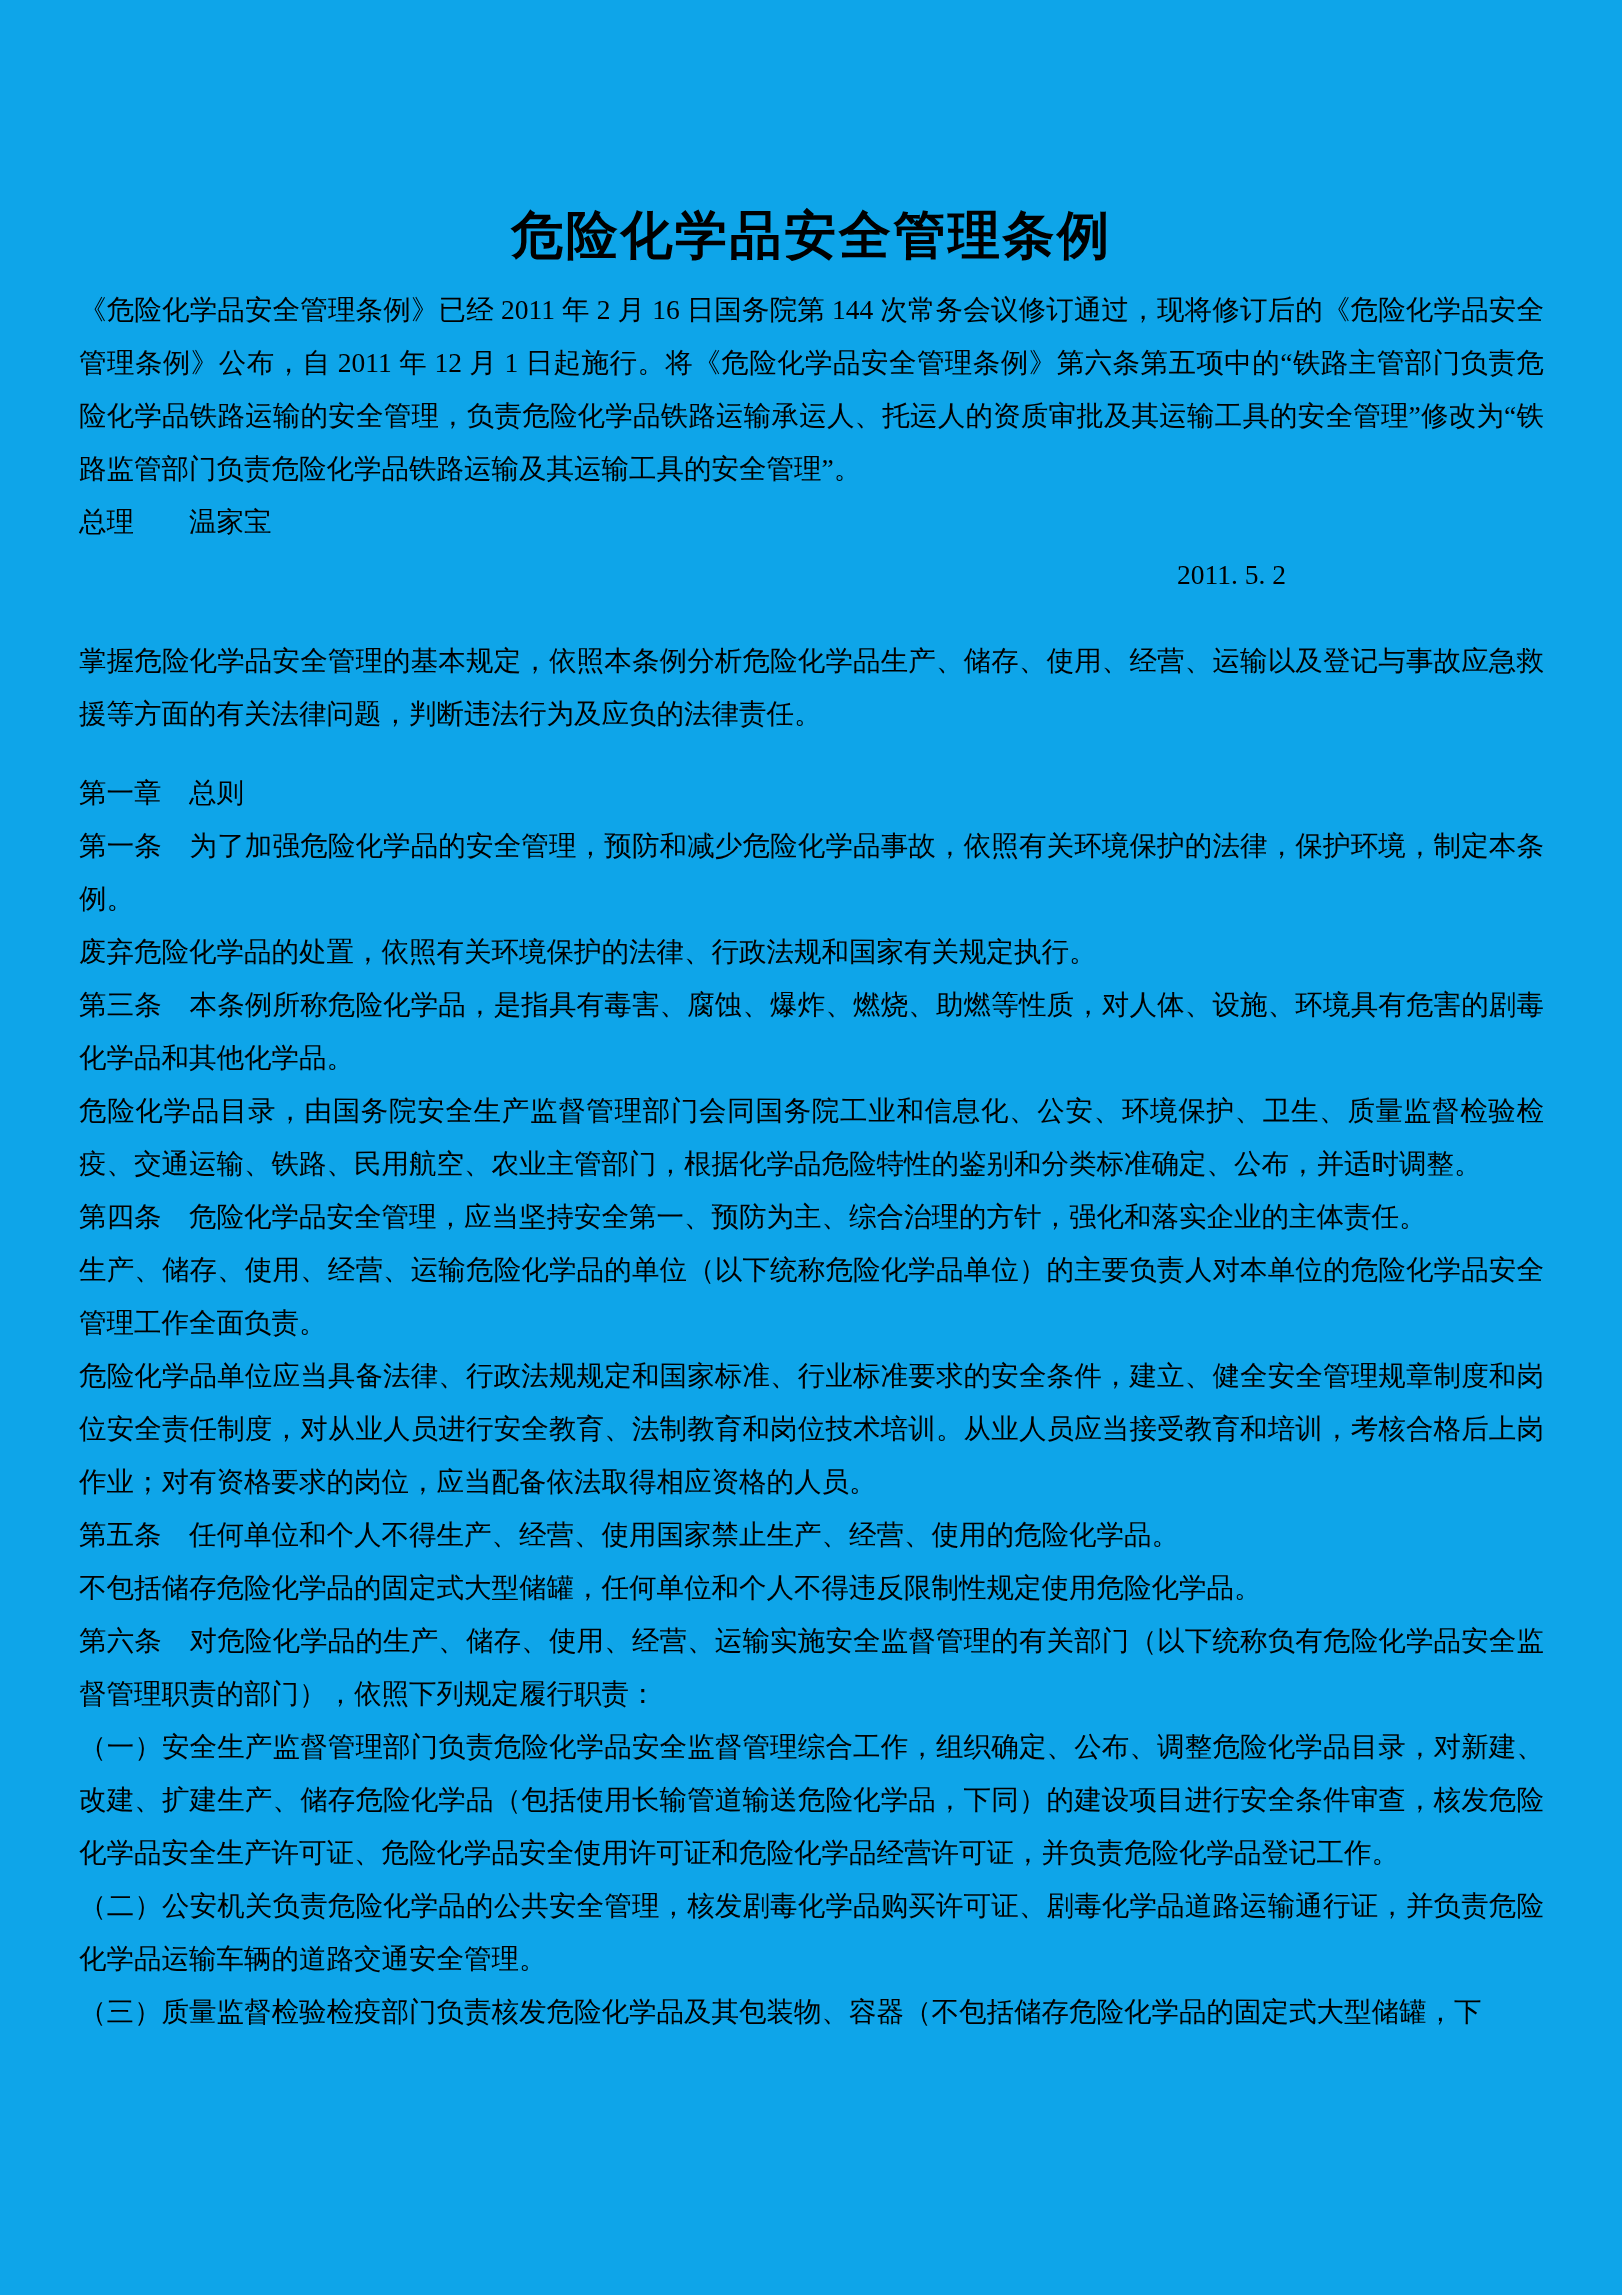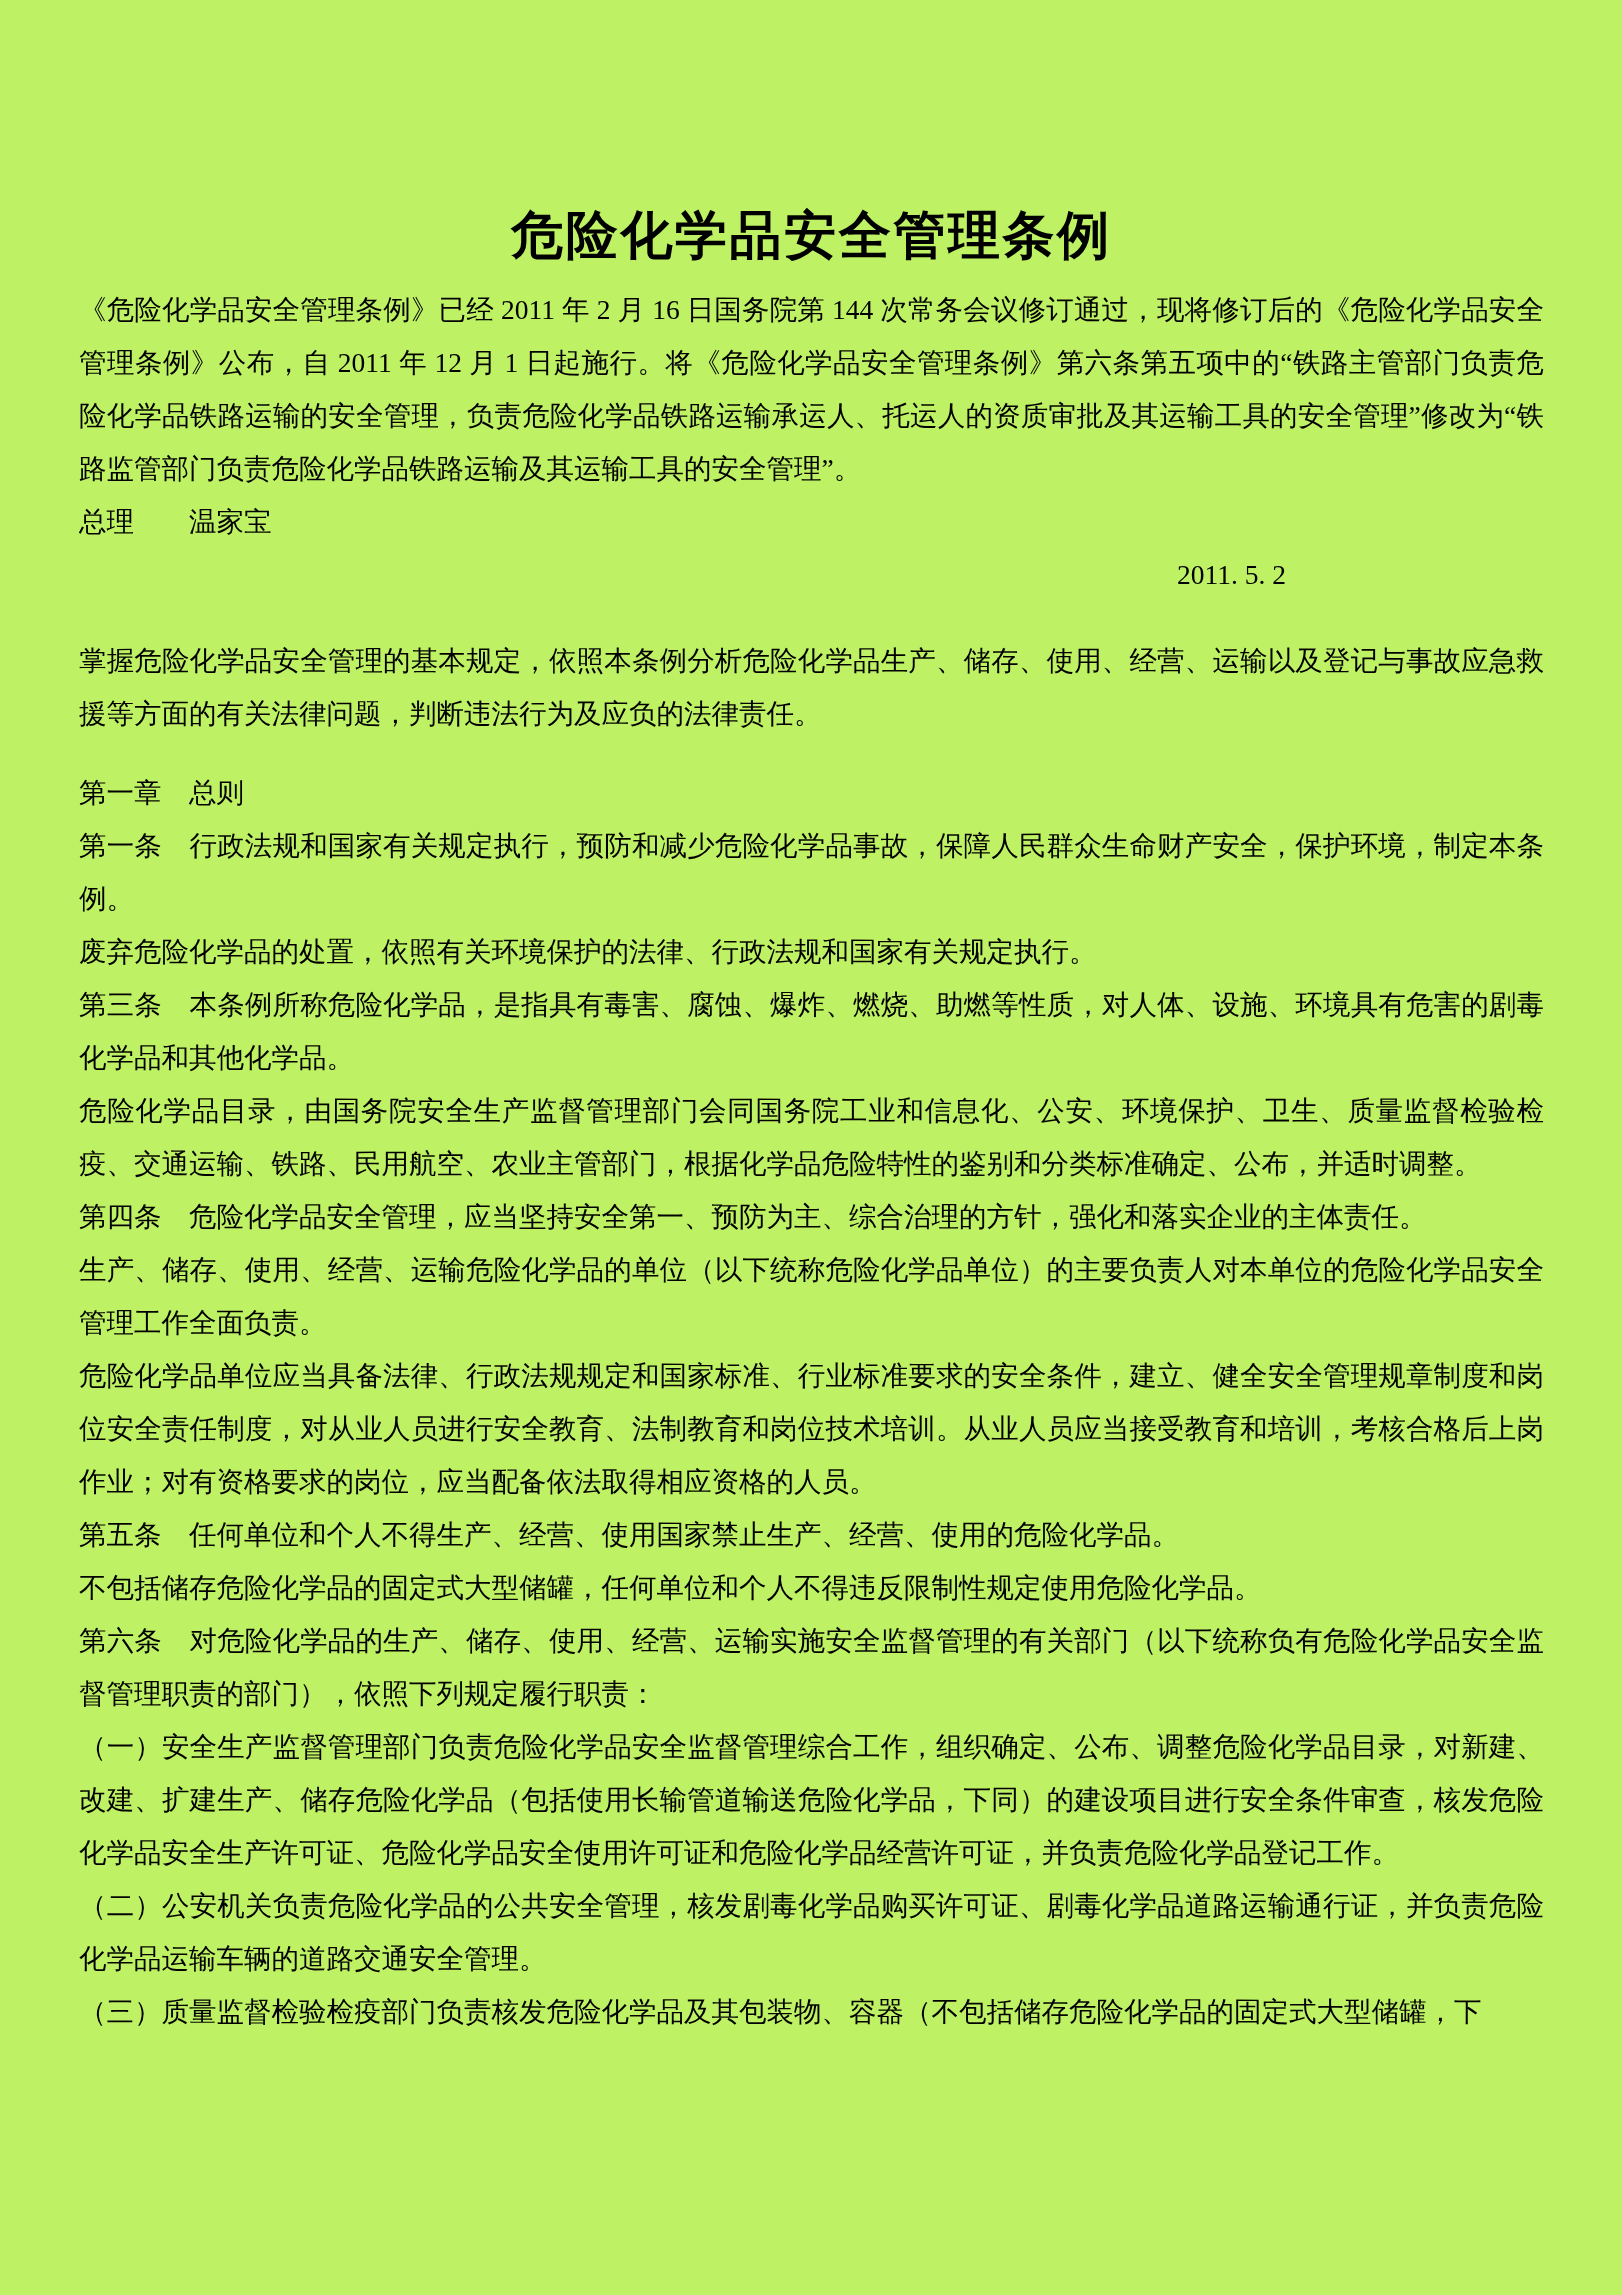--- a/index.html
+++ b/index.html
@@ -5,21 +5,21 @@
   html, body {
     margin: 0;
     padding: 0;
     background: #ffffff;
   }
   .page {
     position: relative;
     width: 1623px;
     height: 2295px;
     box-sizing: border-box;
-    background: #bef264;
+    background: #0ea5e9;
     color: #000000;
     padding: 196px 79px 105px 79px;
     font-family: "Liberation Serif", "DejaVu Serif", serif;
     font-size: 27.5px;
     line-height: 53px;
     overflow: hidden;
   }
   .doc-title {
     font-size: 52px;
     line-height: 79px;
@@ -64,21 +64,21 @@
   <p class="para">《危险化学品安全管理条例》已经 2011 年 2 月 16 日国务院第 144 次常务会议修订通过，现将修订后的《危险化学品安全管理条例》公布，自 2011 年 12 月 1 日起施行。将《危险化学品安全管理条例》第六条第五项中的“铁路主管部门负责危险化学品铁路运输的安全管理，负责危险化学品铁路运输承运人、托运人的资质审批及其运输工具的安全管理”修改为“铁路监管部门负责危险化学品铁路运输及其运输工具的安全管理”。</p>
 
   <p class="para signature-line">总理　　温家宝</p>
 
   <p class="para date-line">2011. 5. 2</p>
 
   <p class="para intro-para">掌握危险化学品安全管理的基本规定，依照本条例分析危险化学品生产、储存、使用、经营、运输以及登记与事故应急救援等方面的有关法律问题，判断违法行为及应负的法律责任。</p>
 
   <h2 class="chapter-heading">第一章　总则</h2>
 
-  <p class="para">第一条　行政法规和国家有关规定执行，预防和减少危险化学品事故，保障人民群众生命财产安全，保护环境，制定本条例。</p>
+  <p class="para">第一条　为了加强危险化学品的安全管理，预防和减少危险化学品事故，依照有关环境保护的法律，保护环境，制定本条例。</p>
   <p class="para">废弃危险化学品的处置，依照有关环境保护的法律、行政法规和国家有关规定执行。</p>
   <p class="para">第三条　本条例所称危险化学品，是指具有毒害、腐蚀、爆炸、燃烧、助燃等性质，对人体、设施、环境具有危害的剧毒化学品和其他化学品。</p>
   <p class="para">危险化学品目录，由国务院安全生产监督管理部门会同国务院工业和信息化、公安、环境保护、卫生、质量监督检验检疫、交通运输、铁路、民用航空、农业主管部门，根据化学品危险特性的鉴别和分类标准确定、公布，并适时调整。</p>
   <p class="para">第四条　危险化学品安全管理，应当坚持安全第一、预防为主、综合治理的方针，强化和落实企业的主体责任。</p>
   <p class="para">生产、储存、使用、经营、运输危险化学品的单位（以下统称危险化学品单位）的主要负责人对本单位的危险化学品安全管理工作全面负责。</p>
   <p class="para">危险化学品单位应当具备法律、行政法规规定和国家标准、行业标准要求的安全条件，建立、健全安全管理规章制度和岗位安全责任制度，对从业人员进行安全教育、法制教育和岗位技术培训。从业人员应当接受教育和培训，考核合格后上岗作业；对有资格要求的岗位，应当配备依法取得相应资格的人员。</p>
   <p class="para">第五条　任何单位和个人不得生产、经营、使用国家禁止生产、经营、使用的危险化学品。</p>
   <p class="para">不包括储存危险化学品的固定式大型储罐，任何单位和个人不得违反限制性规定使用危险化学品。</p>
   <p class="para">第六条　对危险化学品的生产、储存、使用、经营、运输实施安全监督管理的有关部门（以下统称负有危险化学品安全监督管理职责的部门），依照下列规定履行职责：</p>
   <p class="para">（一）安全生产监督管理部门负责危险化学品安全监督管理综合工作，组织确定、公布、调整危险化学品目录，对新建、改建、扩建生产、储存危险化学品（包括使用长输管道输送危险化学品，下同）的建设项目进行安全条件审查，核发危险化学品安全生产许可证、危险化学品安全使用许可证和危险化学品经营许可证，并负责危险化学品登记工作。</p>

